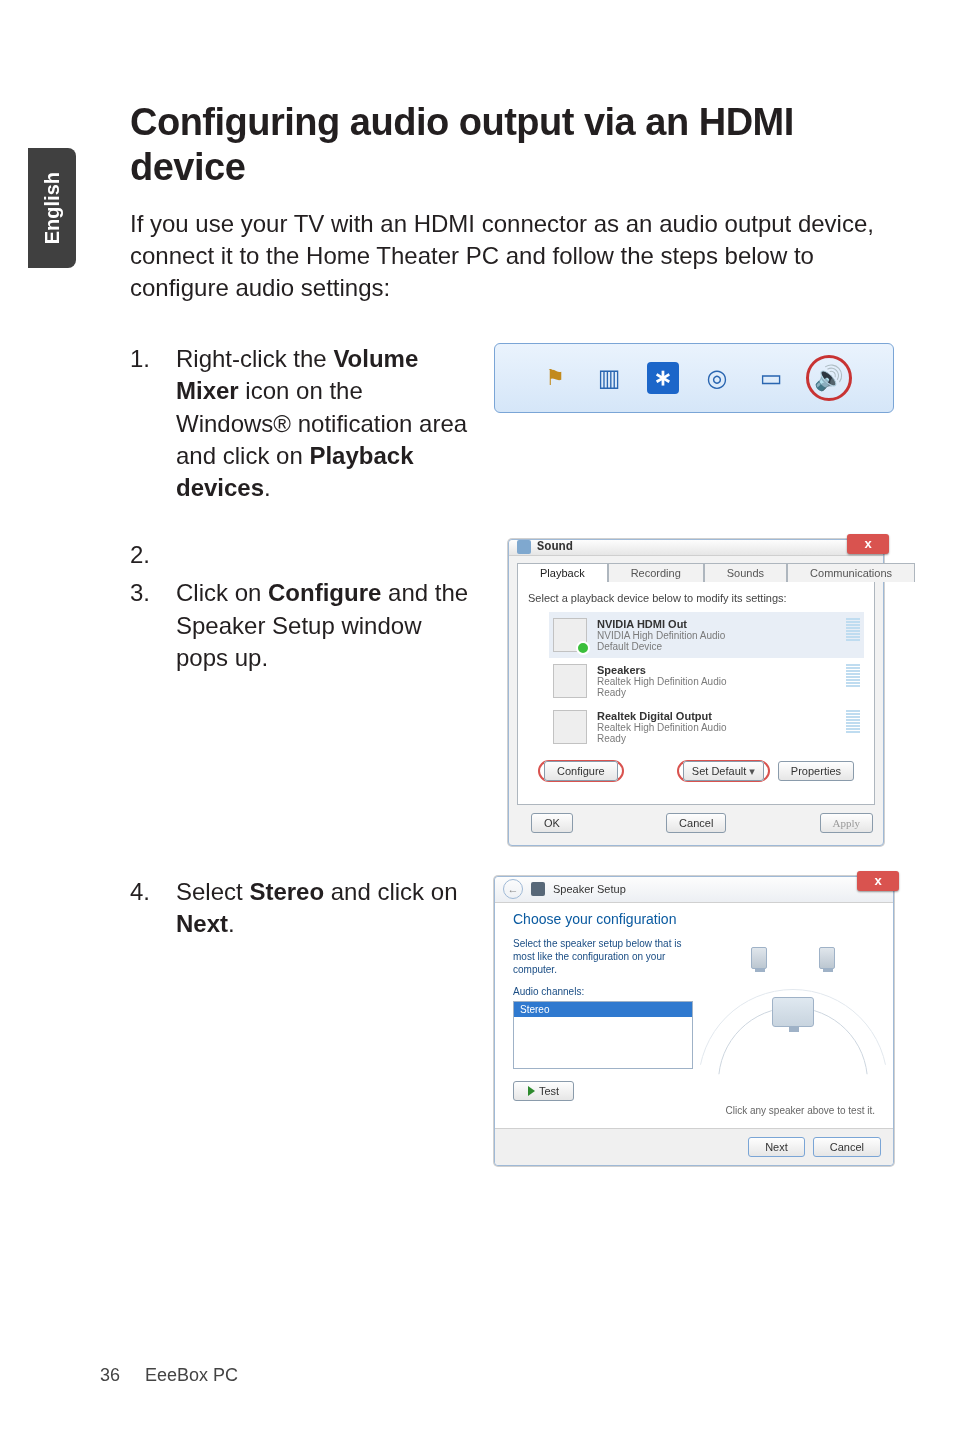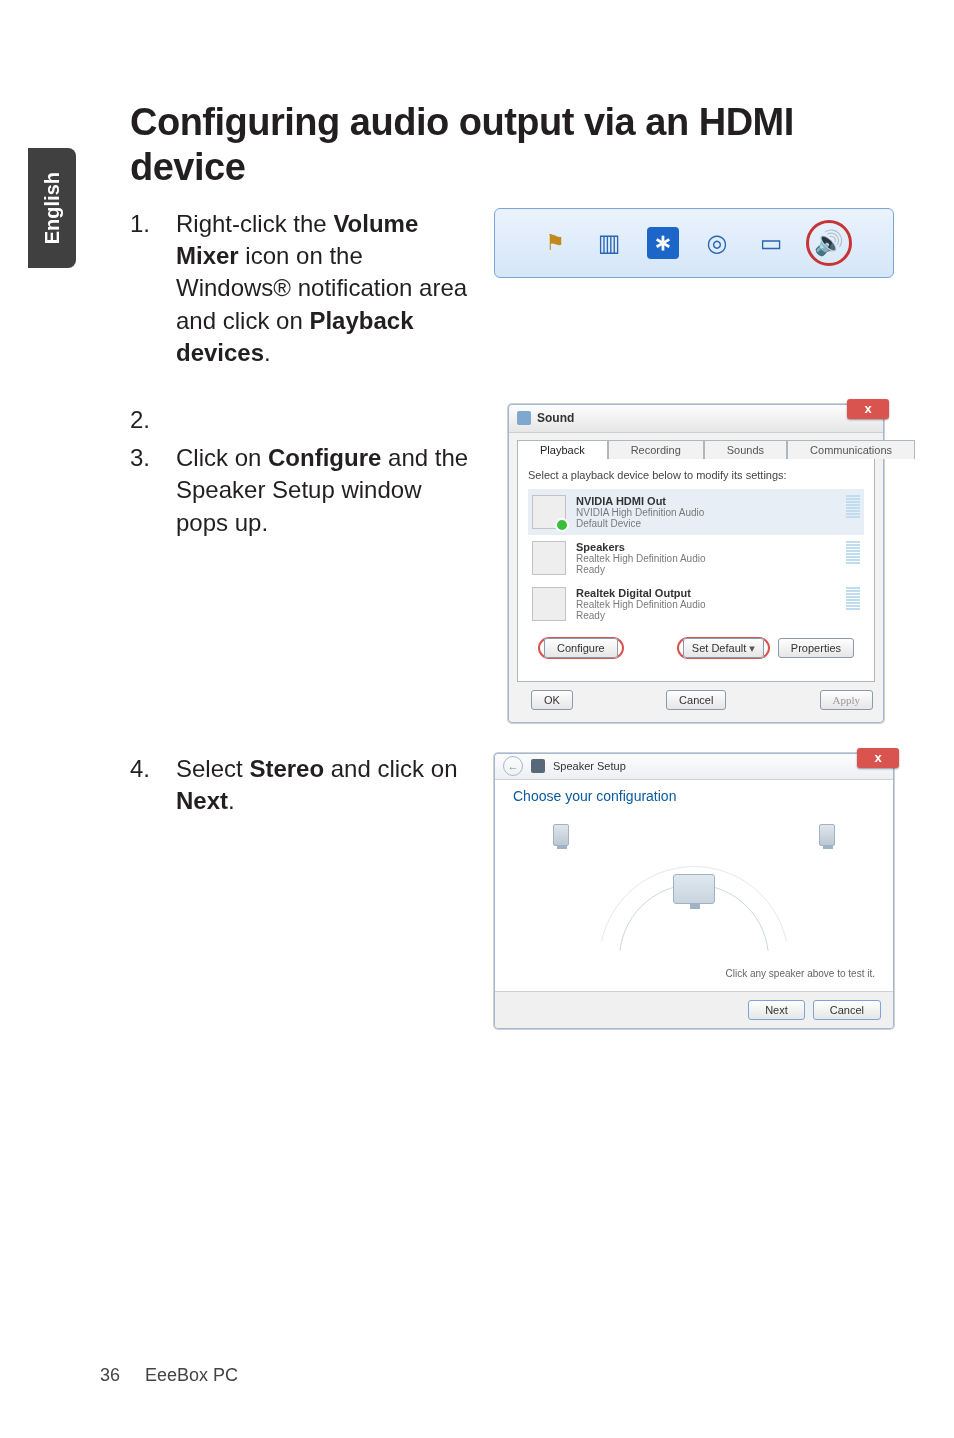--- a/index.html
+++ b/index.html
@@ -21,30 +21,30 @@
 
   
   .tray { width: 400px; height: 70px; border: 1px solid #7aa5d6; border-radius: 6px; background: linear-gradient(#eaf3fd,#d5e6f8); display: flex; align-items: center; justify-content: center; gap: 16px; padding: 0 16px; }
   .tray .ico { width: 38px; height: 38px; display: flex; align-items: center; justify-content: center; font-size: 24px; color: #2a66b1; }
   .tray .ico.flag { color: #c28a1d; font-size: 22px; }
   .tray .bt { background:#1c66c9; color:#fff; border-radius:4px; width:32px; height:32px; display:flex; align-items:center; justify-content:center; font-weight:bold; font-size:22px;}
   .tray .vol { width: 46px; height: 46px; border: 3px solid #c83333; border-radius: 50%; display: flex; align-items: center; justify-content: center; color: #2a66b1; font-size: 24px; }
 
   
   .dlg { width: 376px; border: 1px solid #9fb9d6; border-radius: 4px; background: #f2f2f2; box-shadow: 0 0 0 1px #d0d0d0; font-size: 12px; color: #333; position: relative;}
-  .dlg .titlebar { height: 28px; display:flex; align-items:center; padding: 0 8px; background: linear-gradient(#fdfdfd,#e6e6e6); border-bottom:1px solid #cfcfcf; border-top-left-radius:4px; border-top-right-radius:4px;}
+  .dlg .titlebar { height: 16px; display:flex; align-items:center; padding: 0 8px; background: linear-gradient(#fdfdfd,#e6e6e6); border-bottom:1px solid #cfcfcf; border-top-left-radius:4px; border-top-right-radius:4px;font-family:Liberation Mono, monospace;}
   .dlg .titlebar .ticon { width:14px; height:14px; background:#7fa8cf; border-radius:2px; margin-right:6px;}
   .dlg .titlebar .ttxt { font-weight:bold; color:#333;}
   .dlg .xbtn { position:absolute; top:-6px; right:-6px; width:42px; height:20px; background:#d9534f; color:#fff; border-radius:3px; font-weight:bold; font-size:13px; display:flex; align-items:center; justify-content:center; box-shadow:0 1px 2px rgba(0,0,0,.4);}
   .dlg .tabs { display:flex; gap:0; padding: 6px 8px 0 8px; background:#f2f2f2;}
   .dlg .tab { padding: 3px 22px; border:1px solid #aeb6be; border-bottom:none; background:#f2f2f2; font-size:11px; color:#555; position:relative; top:1px;}
   .dlg .tab.active { background:#fff; font-weight:normal; color:#222; z-index:2;}
   .dlg .tabpanel { margin: 0 8px 8px 8px; background:#fff; border:1px solid #aeb6be; padding:10px 10px 10px 10px;}
   .dlg .instruct { font-size:11px; color:#444; margin-bottom:8px;}
-  .dev { display:flex; align-items:flex-start; gap:10px; padding:6px 4px; }
+  .dev { display:flex; align-items:flex-start; gap:10px; padding:6px 4px;margin-left:21px; }
   .dev.sel { background:#e8eef6; }
   .dev .dicon { width:34px; height:34px; border:1px solid #c2c2c2; background:#eee; position:relative;}
   .dev .dicon .chk { position:absolute; right:-4px; bottom:-4px; width:14px; height:14px; background:#3bbf3b; border-radius:50%; border:2px solid #fff;}
   .dev .dtext .dname { font-weight:bold; font-size:11px; color:#333;}
   .dev .dtext .ddet, .dev .dtext .dstat { font-size:10px; color:#7a7a7a;}
   .dev .bars { margin-left:auto; width:14px; display:flex; flex-direction:column; gap:1px;}
   .dev .bars i { display:block; height:2px; background:#bfdcf0;}
   .dlg .btnrow { display:flex; gap:8px; padding: 10px 10px 12px 10px; align-items:center;}
   .dlg .btn { border:1px solid #8a9bab; background:linear-gradient(#fefefe,#e6e6e6); padding:3px 12px; font-size:11px; border-radius:3px; color:#333;}
   .dlg .btn.small { padding:3px 8px;}
@@ -84,20 +84,21 @@
 </style>
 </head>
 <body>
 
 <div class="page">
   <div class="side-tab">
     <span>English</span>
   </div>
 
   <h1>Configuring audio output via an HDMI device</h1>
+  <p class="intro">If you use your TV with an HDMI connector as an audio output device, connect it to the Home Theater PC and follow the steps below to configure audio settings:</p>
 
   <div class="row">
     <div class="textcol">
       <div class="step">
         <div class="step-num">1.</div>
         <div class="step-body">
           <span>Right-click the </span><b>Volume Mixer</b><span> icon on the Windows® notification area and click on </span><b>Playback devices</b><span>.</span>
         </div>
       </div>
     </div>
@@ -235,20 +236,31 @@
       <div class="dlg2">
         <div class="xbtn2">x</div>
         <div class="titlebar2">
           <div class="back">←</div>
           <div class="ticon2"></div>
           <div>Speaker Setup</div>
         </div>
         <div class="body2">
           <div class="h2">Choose your configuration</div>
           <div class="cols2">
+            <div class="left2">
+              <div class="sub2">Select the speaker setup below that is most like the configuration on your computer.</div>
+              <div class="lbl2">Audio channels:</div>
+              <div class="listbox">
+                <div class="li">Stereo</div>
+              </div>
+              <div class="testbtn">
+                <span class="tri"></span>
+                <span>Test</span>
+              </div>
+            </div>
             <div class="right2">
               <div class="spk l">
                   <div class="base"></div>
                 </div>
               <div class="spk r">
                   <div class="base"></div>
                 </div>
               <div class="arc2"></div>
               <div class="arc"></div>
               <div class="mon"></div>

